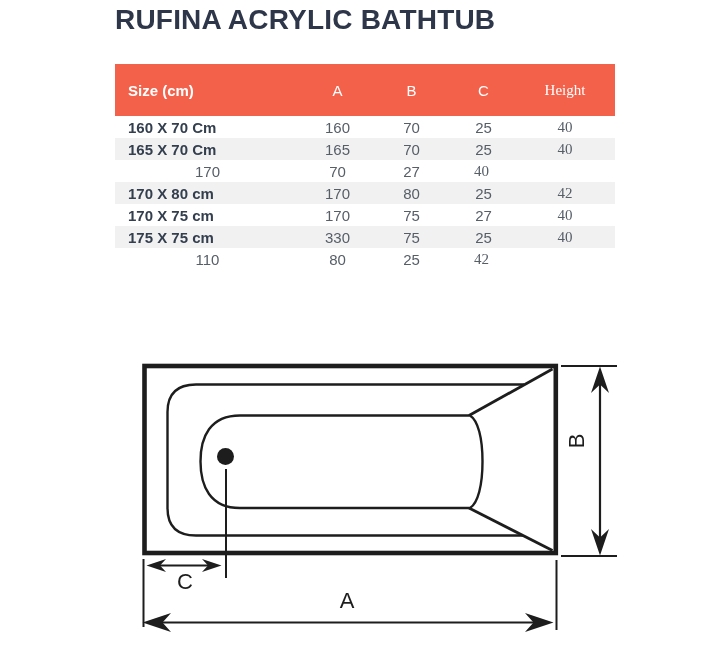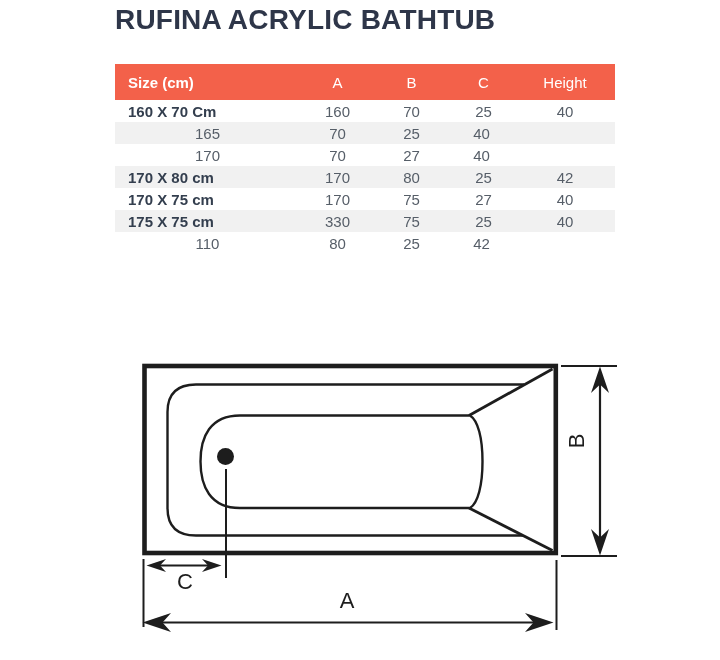--- a/index.html
+++ b/index.html
@@ -18,30 +18,30 @@
     position:absolute;left:115px;top:64px;width:500px;
     font-size:15px;
   }
   .tr{
     display:grid;
     grid-template-columns:185px 75px 73px 71px 96px;
     align-items:center;
     height:22px;
   }
   .tr.thead{
-    height:36px;
+    height:52px;
     background:var(--header_bg,#f3614a);
     color:var(--header_text,#ffffff);
   }
   .tr.thead .size-cell{font-weight:700;}
   .size-cell{padding-left:13px;text-align:left;font-weight:700;color:var(--label_text,#333e4e);}
   .tr.thead .size-cell{color:var(--header_text,#ffffff);}
   .num-cell{text-align:center;color:var(--value_text,#565e68);}
   .tr.thead .num-cell{color:var(--header_text,#ffffff);}
-  .num-cell:last-child{padding-right:4px;}
+  .num-cell:last-child{padding-right:4px;font-family:Liberation Serif, serif;}
   .tr.alt{background:var(--row_alt_bg,#f1f1f1);}
   .diagram{position:absolute;left:120px;top:355px;}
   .stroke{stroke:var(--line,#1d1d1d);fill:none;}
   .shape{stroke:var(--line,#1d1d1d);fill:#ffffff;}
   .solid{fill:var(--line,#1d1d1d);stroke:none;}
   .dim-label{
     fill:var(--line,#1d1d1d);
     font-family:"Liberation Sans", sans-serif;
     font-size:22px;
   }
@@ -61,20 +61,21 @@
   </div>
 
   <div class="tr">
     <div class="size-cell">160 X 70 Cm</div>
     <div class="num-cell">160</div>
     <div class="num-cell">70</div>
     <div class="num-cell">25</div>
     <div class="num-cell">40</div>
   </div>
   <div class="tr alt">
+    <div class="size-cell">165 X 70 Cm</div>
     <div class="num-cell">165</div>
     <div class="num-cell">70</div>
     <div class="num-cell">25</div>
     <div class="num-cell">40</div>
   </div>
   <div class="tr">
     <div class="num-cell">170</div>
     <div class="num-cell">70</div>
     <div class="num-cell">27</div>
     <div class="num-cell">40</div>

